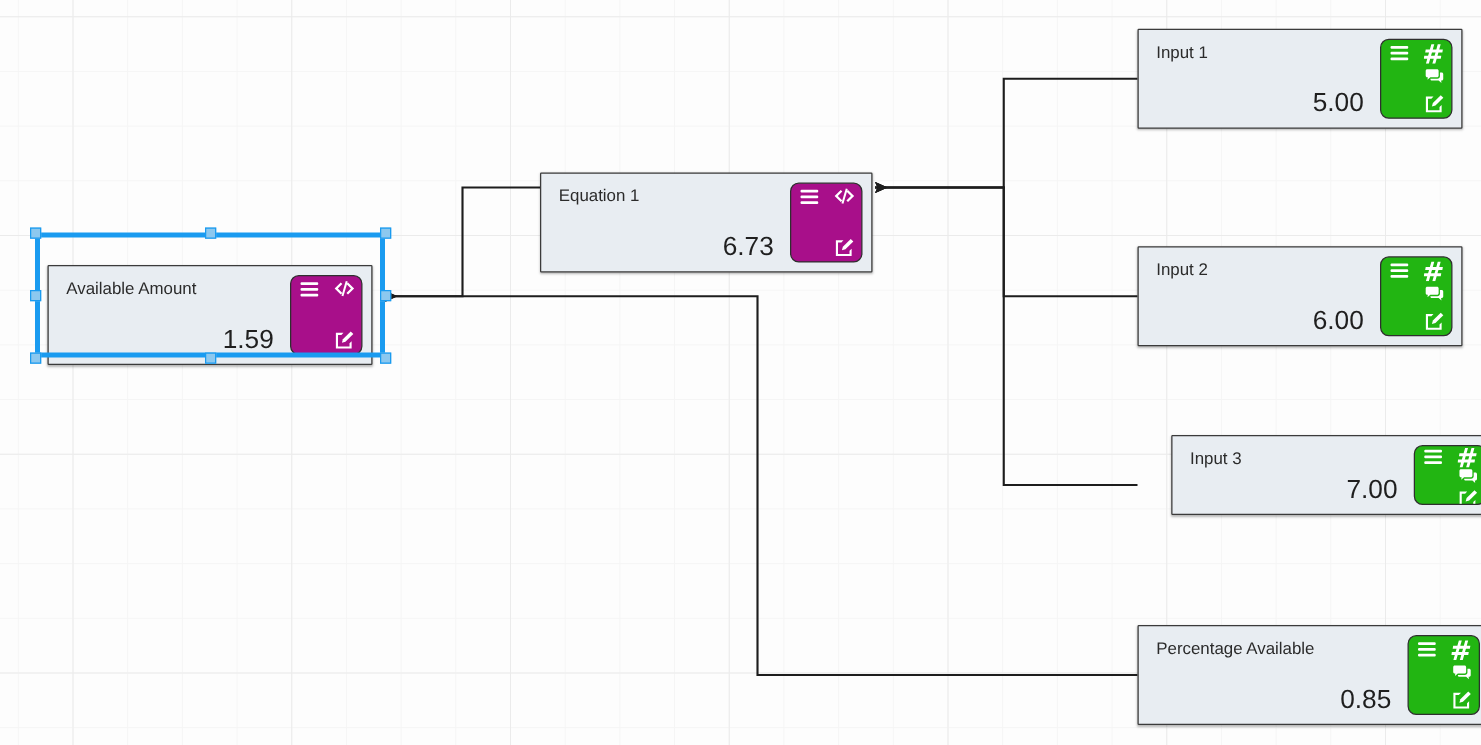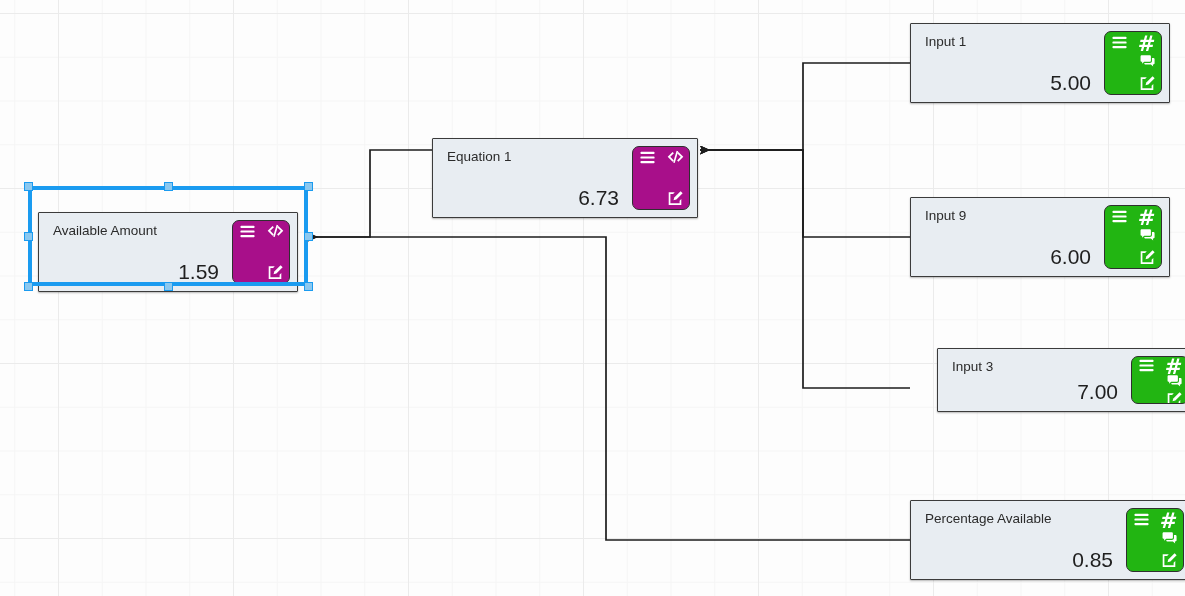--- a/index.html
+++ b/index.html
@@ -210,21 +210,21 @@
           </span>
           <span class="ic cell-r3c2">
             <svg viewBox="0 0 24 24">
               <path d="M2.4 3.2 L2.4 21.0 L20.2 21.0 L20.2 12.6 L17.8 15.0 L17.8 18.6 L4.8 18.6 L4.8 5.6 L8.6 5.6 L11.0 3.2 Z"></path>
               <path d="M19.2 1.6 L22.1 4.5 L13.2 13.4 L9.2 14.5 L10.3 10.5 Z"></path>
             </svg>
           </span>
         </div>
       </div>
       <div class="node" style="left: 910px; top: 197px; width: 260px; height: 80px;">
-        <div class="node-title">Input 9</div>
+        <div class="node-title">Input 2</div>
         <div class="node-value">6.00</div>
         <div class="icon-panel green">
           <span class="ic cell-r1c1">
             <svg viewBox="0 0 24 24">
               <rect x="2" y="4" width="20" height="3" rx="1.2"></rect>
               <rect x="2" y="10.5" width="20" height="3" rx="1.2"></rect>
               <rect x="2" y="17" width="20" height="3" rx="1.2"></rect>
             </svg>
           </span>
           <span class="ic cell-r1c2">

